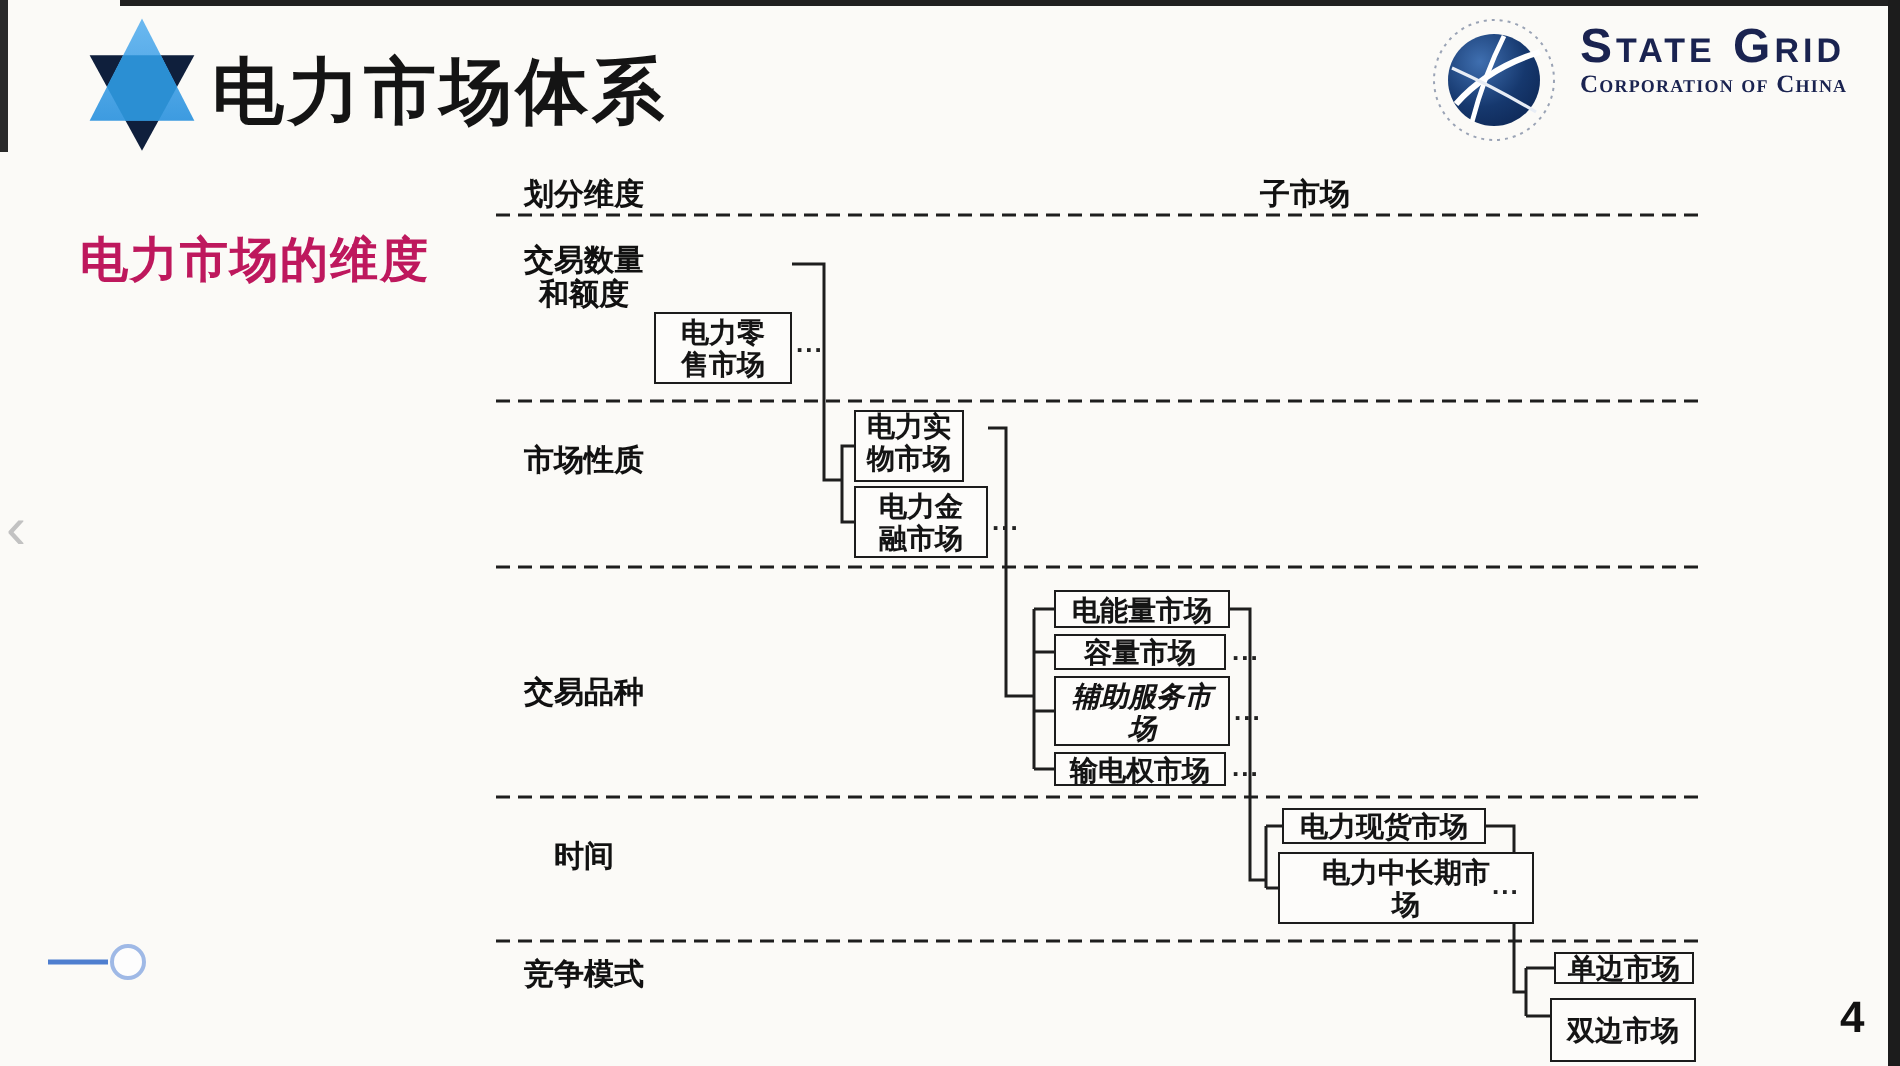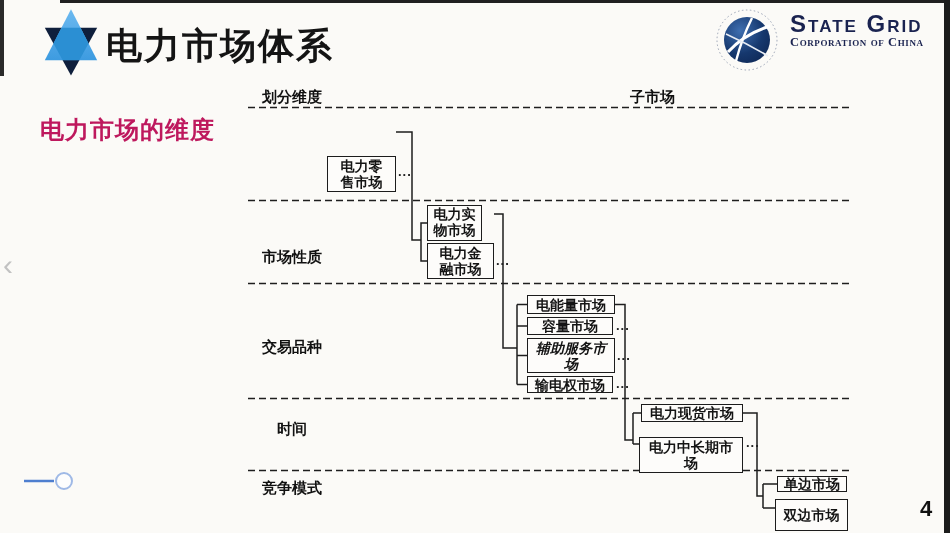--- a/index.html
+++ b/index.html
@@ -129,21 +129,23 @@
       <path d="M615 304.5 H625 V440 H633"></path>
       <path d="M633 413 V444 M633 413 H641 M633 444 H639"></path>
       <path d="M743 413 H757 V496 H763"></path>
       <path d="M763 484 V508 M763 484 H777 M763 508 H775"></path>
     </g>
   </svg>
 
   <div class="col-head" style="left:262px; top:88px;">划分维度</div>
   <div class="col-head" style="left:630px; top:88px;">子市场</div>
 
-  <div class="dim-label" style="left:262px; top:248px;">市场性质</div>
+  <div class="dim-label" style="left:254px; top:122px; width:76px;">交易数量
+和额度</div>
+  <div class="dim-label" style="left:262px; top:222px;">市场性质</div>
   <div class="dim-label" style="left:262px; top:338px;">交易品种</div>
   <div class="dim-label" style="left:277px; top:420px;">时间</div>
   <div class="dim-label" style="left:262px; top:479px;">竞争模式</div>
 
   <div class="mbox" style="left:327px; top:156px; width:69px; height:36px;">电力零
 售市场</div>
   <div class="more" style="left:398px; top:165px;">...</div>
 
   <div class="mbox" style="left:427px; top:205px; width:55px; height:36px;font-family:Liberation Mono, monospace;">电力实
 物市场</div>
@@ -154,20 +156,20 @@
   <div class="mbox" style="left:527px; top:295px; width:88px; height:19px;">电能量市场</div>
   <div class="mbox" style="left:527px; top:317px; width:86px; height:18px;">容量市场</div>
   <div class="more" style="left:616px; top:319px;">...</div>
   <div class="mbox" style="left:527px; top:338px; width:88px; height:35px;font-style:italic;">辅助服务市
 场</div>
   <div class="more" style="left:617px; top:349px;">...</div>
   <div class="mbox" style="left:527px; top:376px; width:86px; height:17px;">输电权市场</div>
   <div class="more" style="left:616px; top:377px;">...</div>
 
   <div class="mbox" style="left:641px; top:404px; width:102px; height:18px;">电力现货市场</div>
-  <div class="mbox" style="left:639px; top:426px; width:104px; height:36px;margin-top:11px;">电力中长期市
+  <div class="mbox" style="left:639px; top:426px; width:128px; height:36px;">电力中长期市
 场</div>
   <div class="more" style="left:746px; top:436px;">...</div>
 
   <div class="mbox" style="left:777px; top:476px; width:70px; height:16px;text-align:center;">单边市场</div>
   <div class="mbox" style="left:775px; top:499px; width:73px; height:32px;text-align:right;">双边市场</div>
 
 </div>
 
 </body></html>

